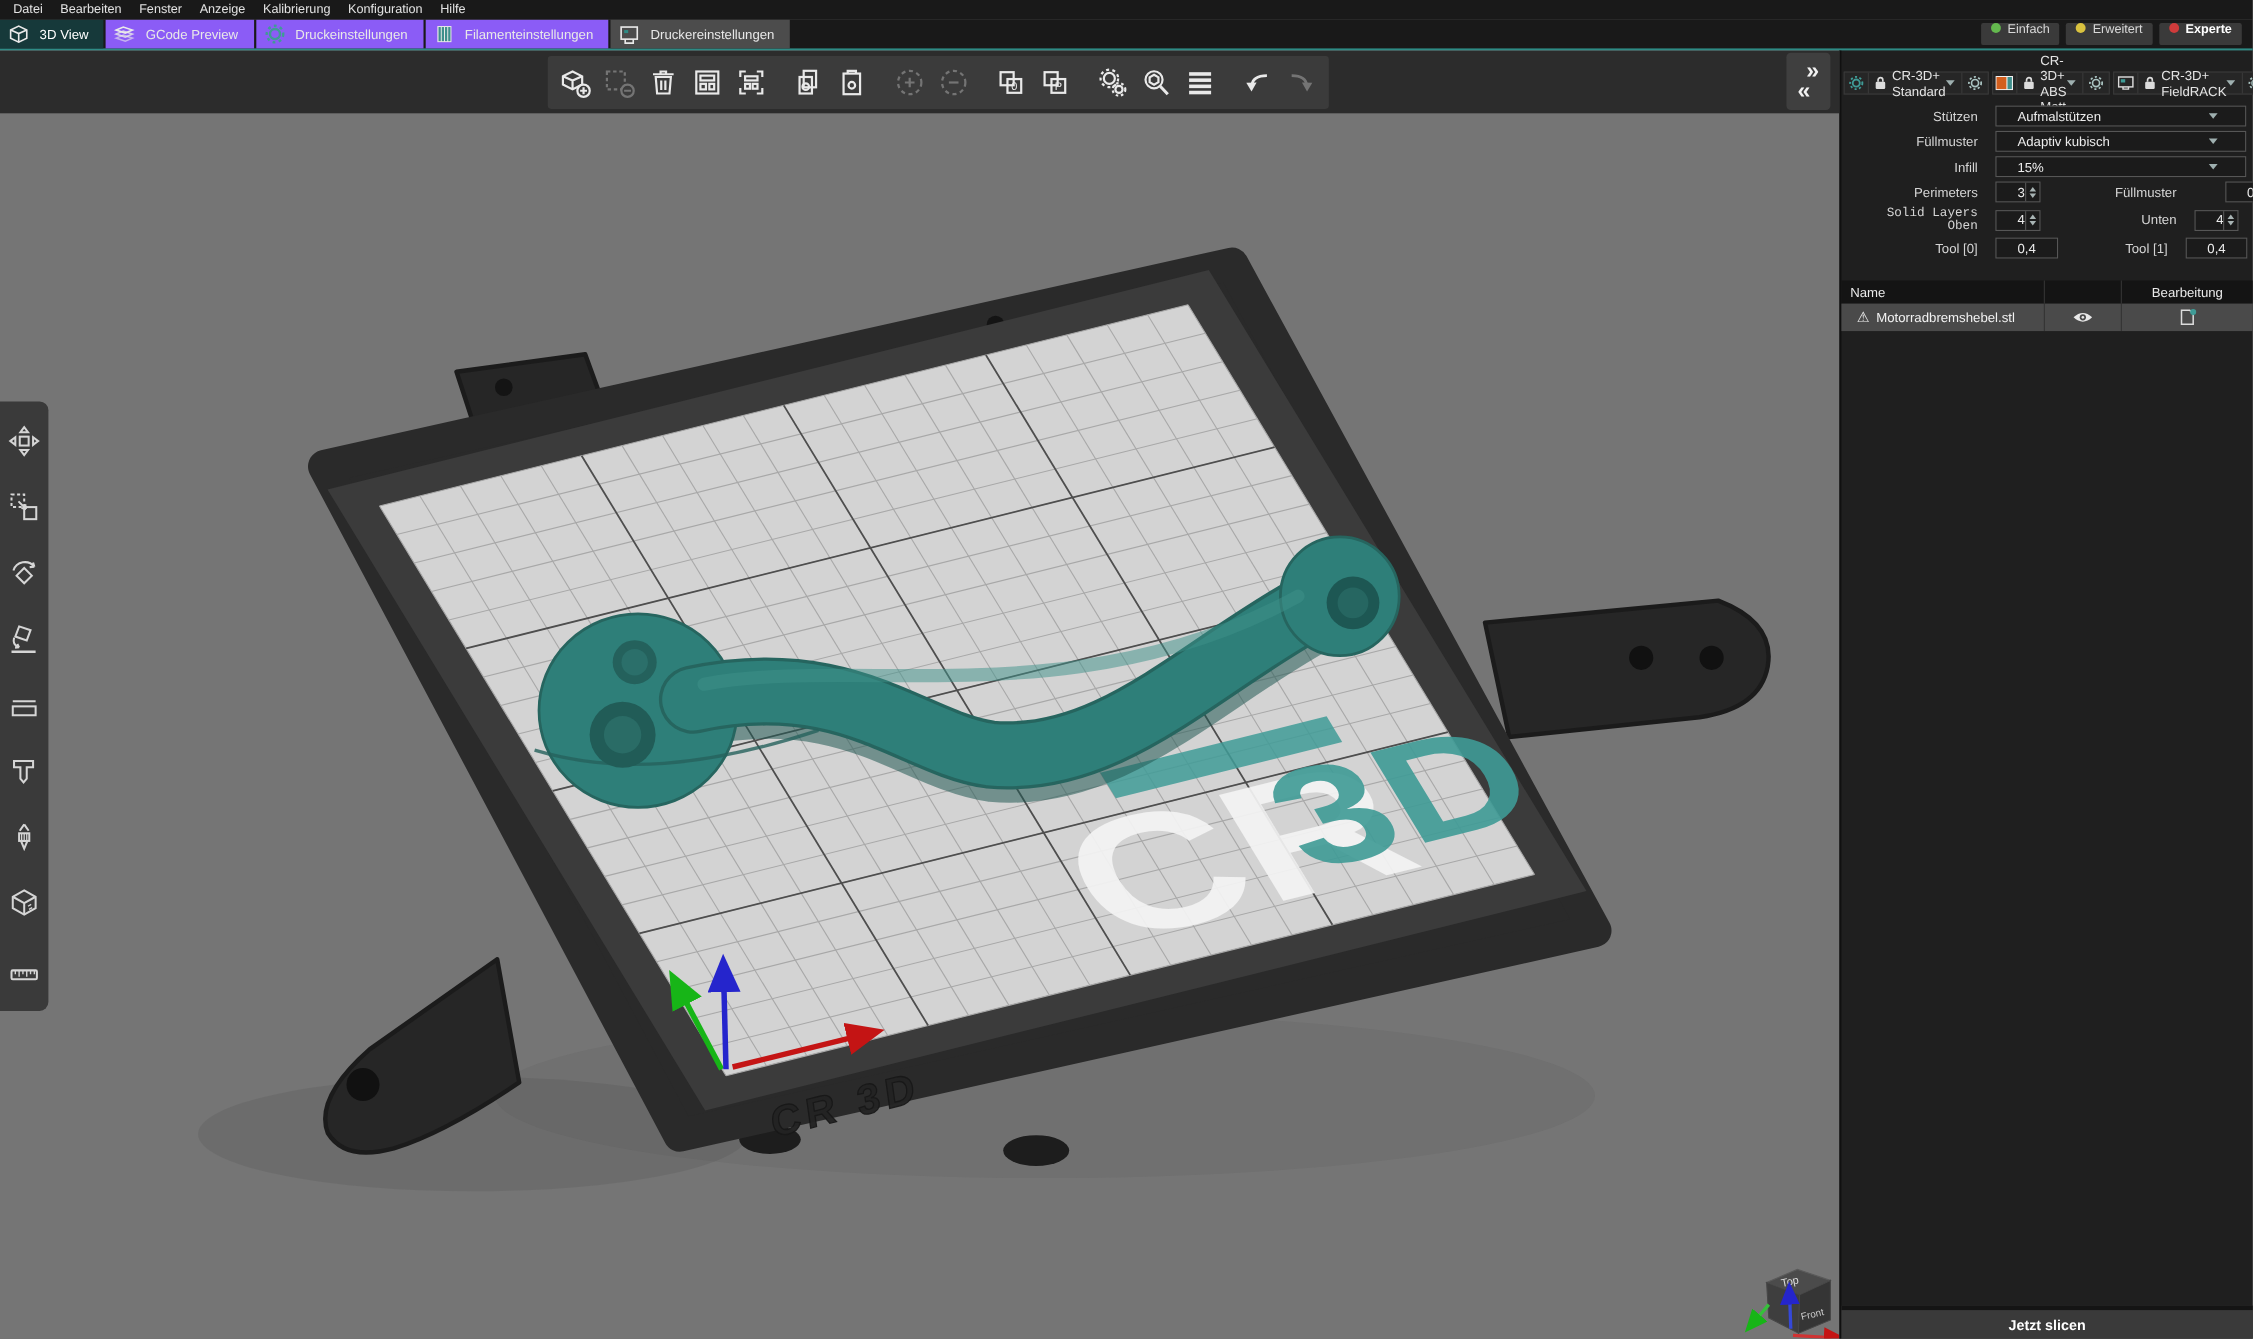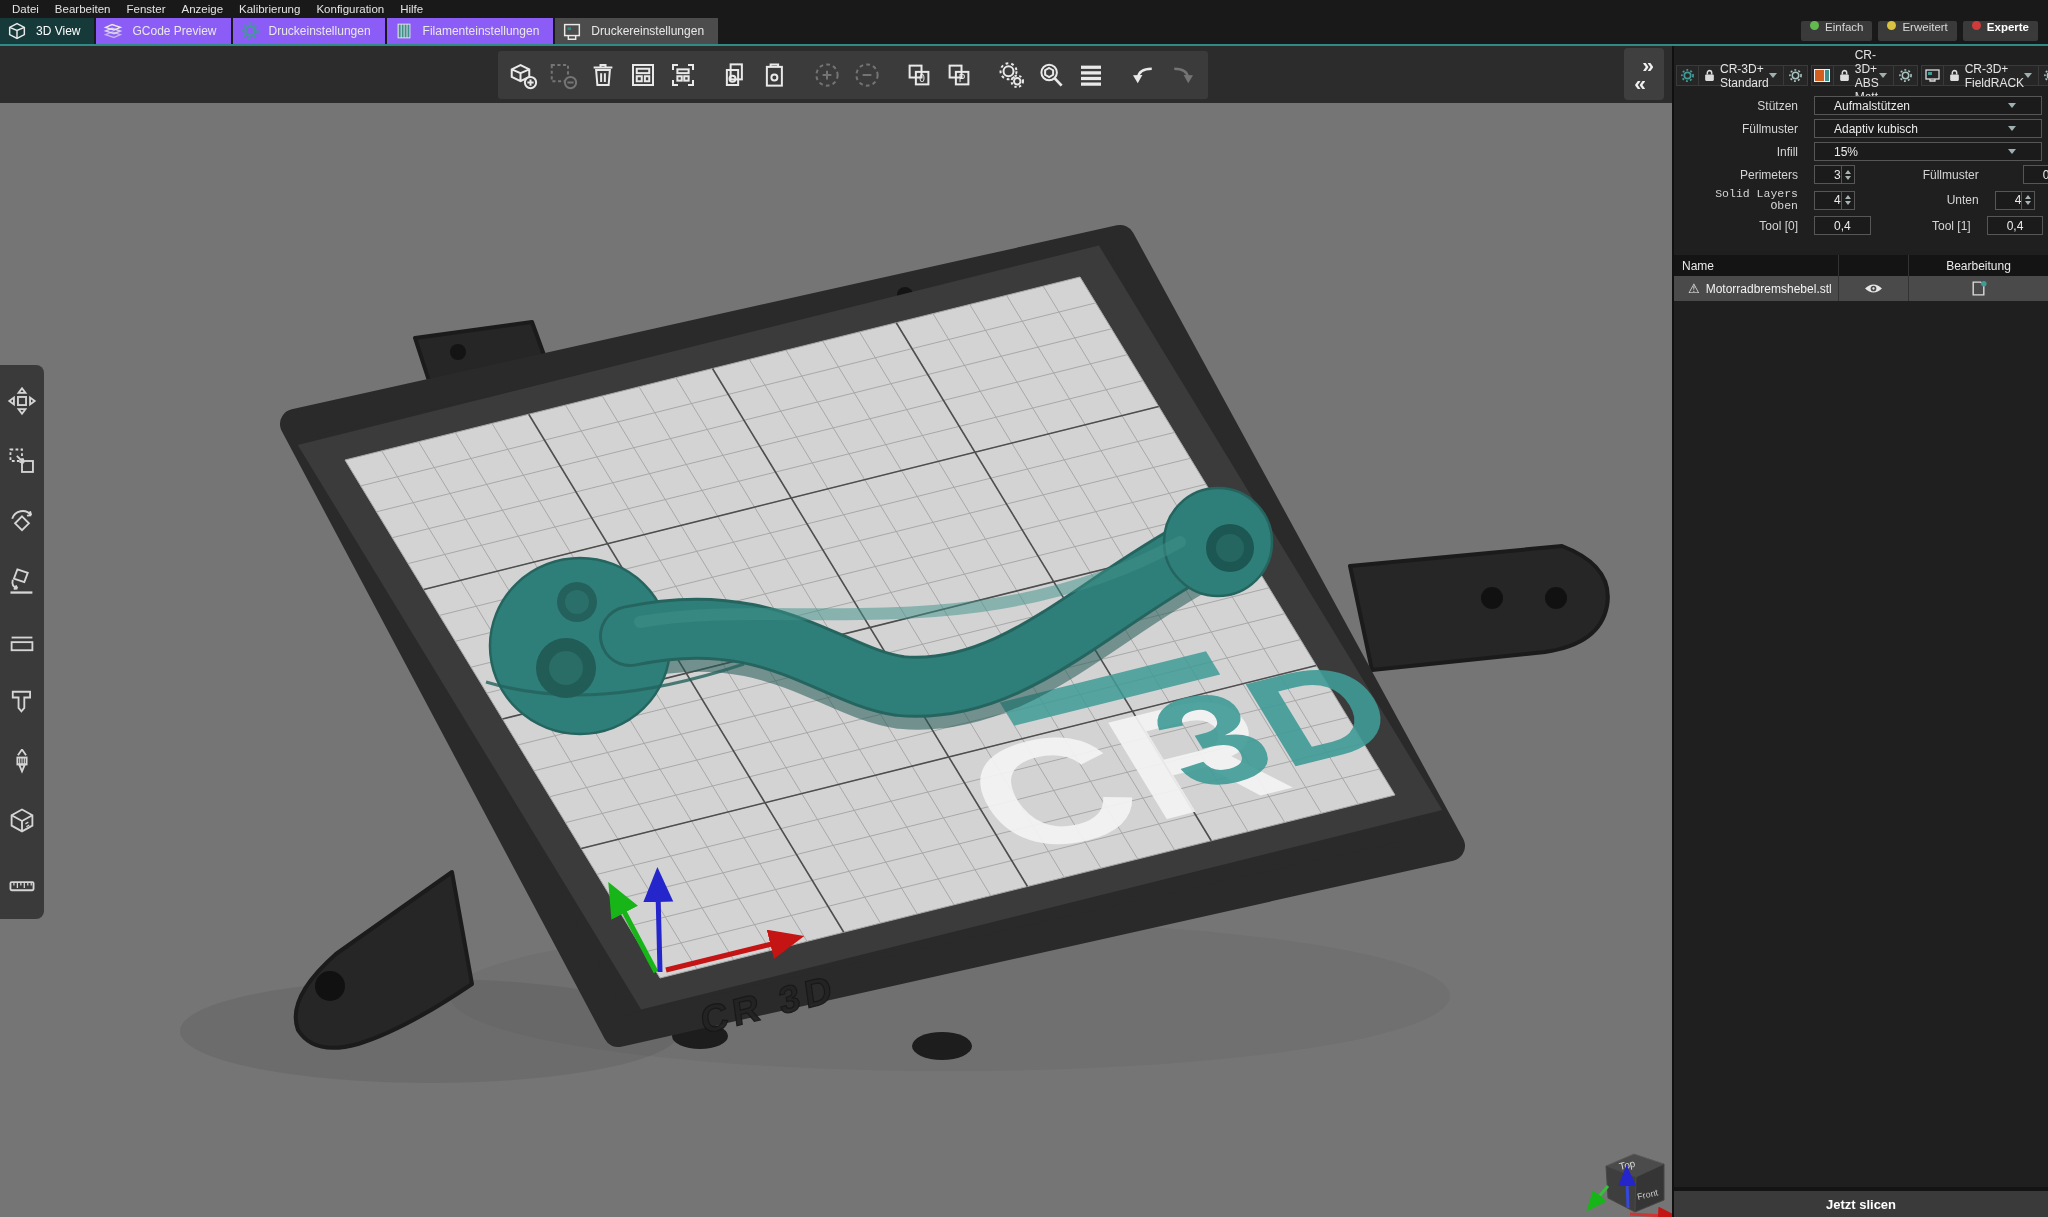--- a/index.html
+++ b/index.html
@@ -91,21 +91,21 @@
   .btnrow { display:flex; gap:12px; padding:10px 6px 8px 6px; }
   .gbtn { background:#c6c6c6; color:#606060; height:22px; padding:0 14px; display:flex;
           align-items:center; gap:7px; border:1px solid #8e8e8e; font-size:12px; }
   .cdot { width:9px; height:9px; border-radius:50%; }
 
   .obj-table { margin-top:18px; }
   .thead { display:flex; background:#141414; height:21px; align-items:center; color:#eaeaea; }
   .col-name { flex:1; padding-left:8px; }
   .col-mid { width:70px; height:100%; border-left:1px solid #333; display:flex;
              align-items:center; justify-content:center; }
-  .col-edit { width:140px; height:100%; border-left:1px solid #333; display:flex;
+  .col-edit { width:120px; height:100%; border-left:1px solid #333; display:flex;
               align-items:center; justify-content:center; }
   .trow { display:flex; align-items:center; background:#4a4a4a; height:25px; color:#f2f2f2; }
   .trow .col-name { display:flex; align-items:center; gap:6px; padding-left:14px; }
   .warn { font-size:13px; color:#ececec; }
 
   .slice-footer { margin-top:auto; border-top:4px solid #141414; background:#3a3a3a; height:30px;
                   display:flex; align-items:center; justify-content:center; font-weight:bold;
                   color:#fff; font-size:13px; }
 </style>
 </head>

